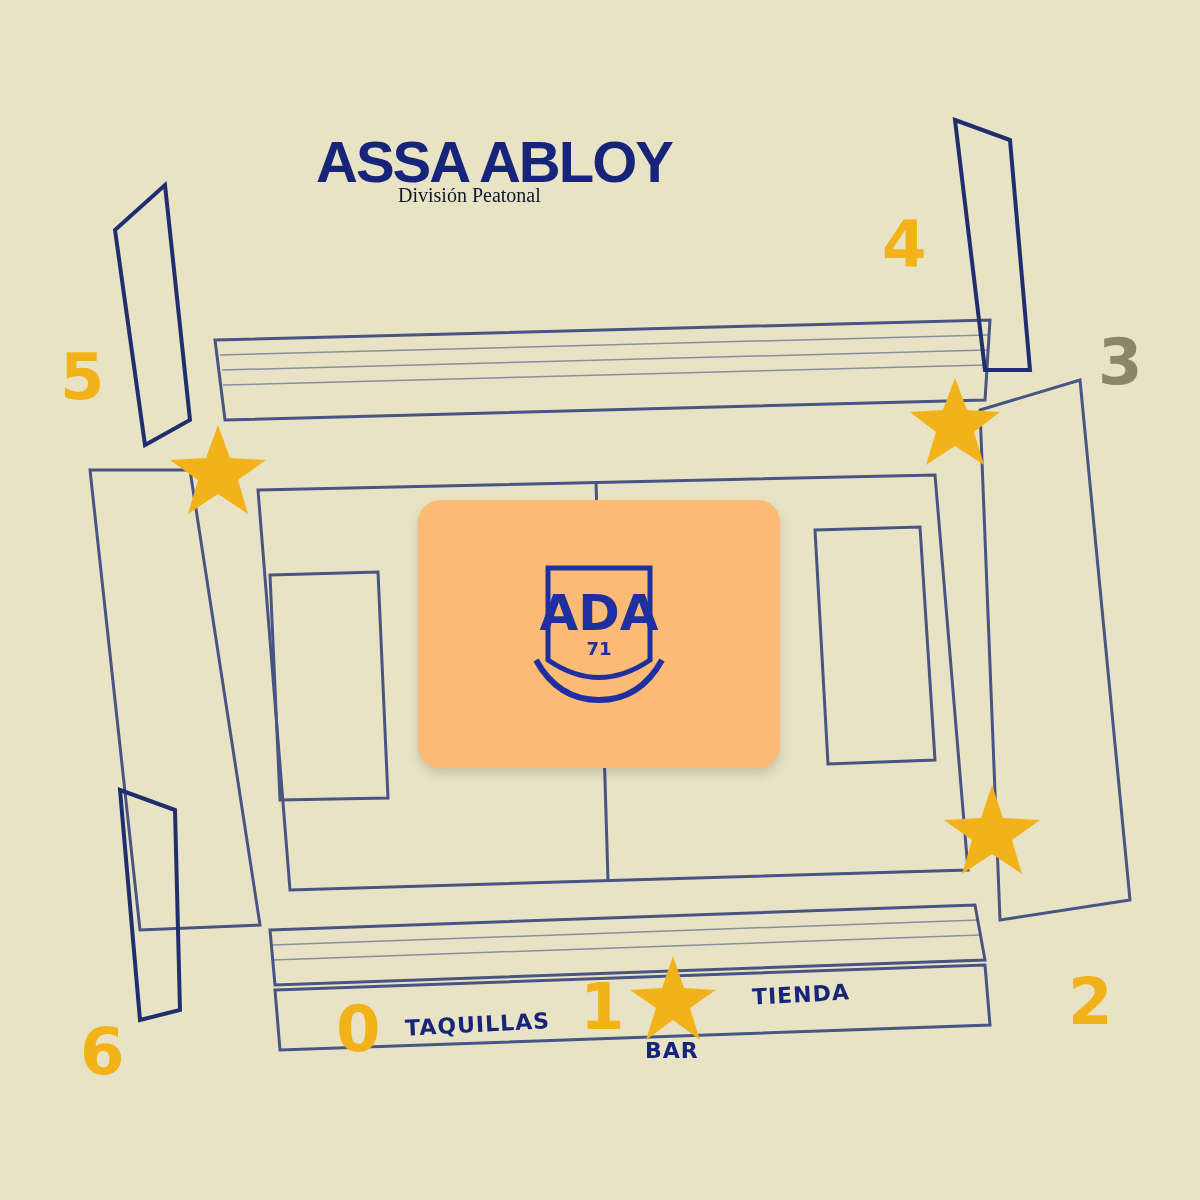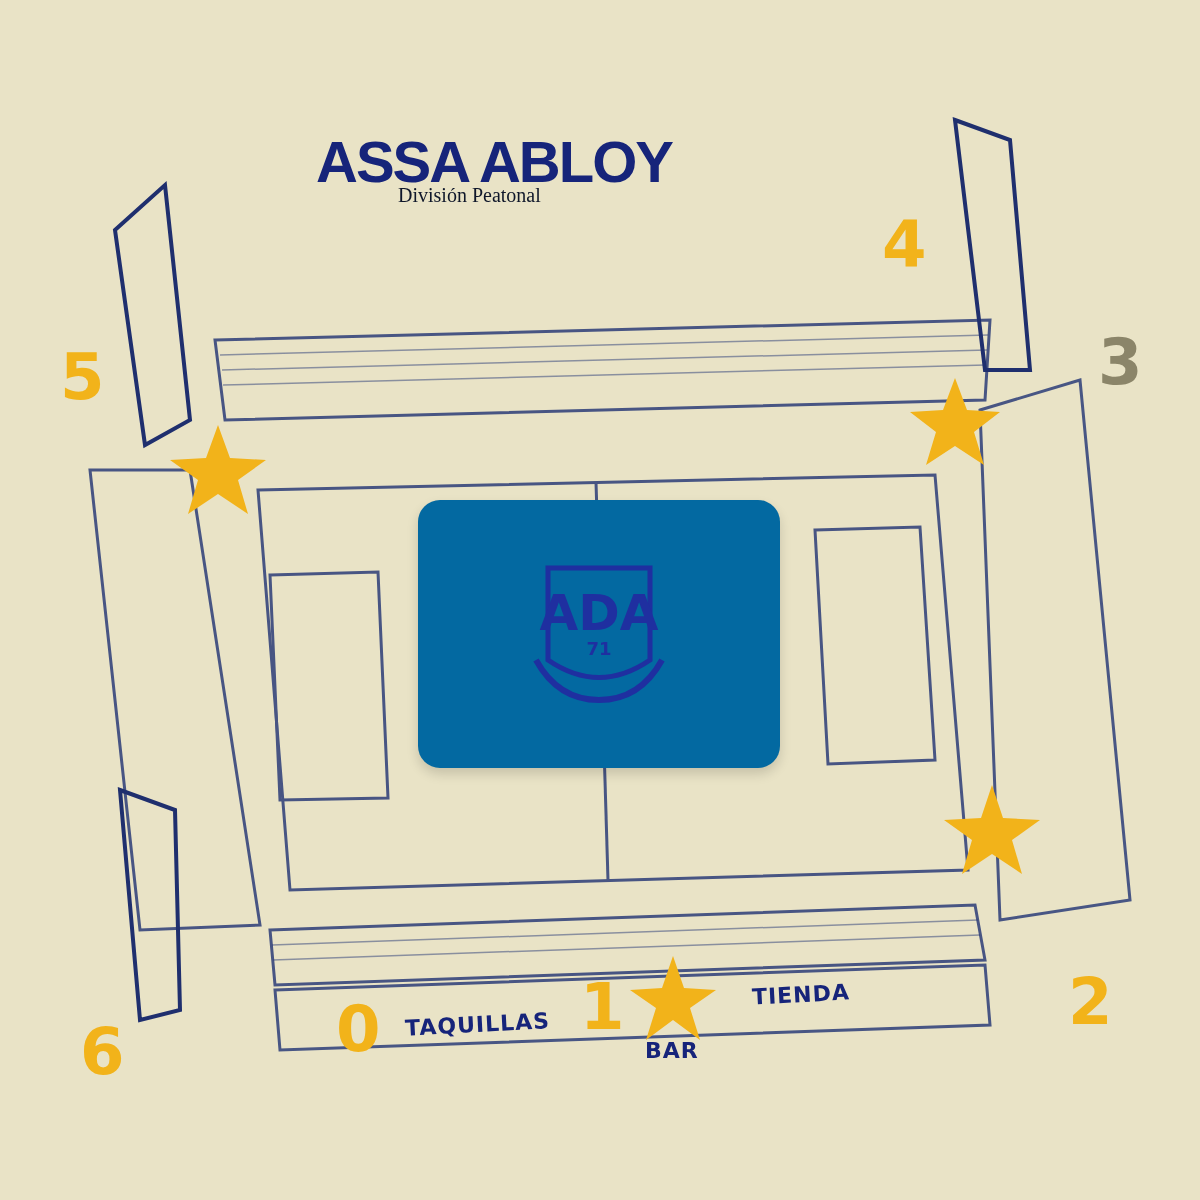--- a/index.html
+++ b/index.html
@@ -3,21 +3,21 @@
 <meta charset="utf-8">
 <style>
   html, body { margin:0; padding:0; }
   body { width:1200px; height:1200px; background:#e9e3c6; position:relative; overflow:hidden; font-family:"Liberation Sans", sans-serif; }
   .abs { position:absolute; }
   .logo-title { left:316px; top:128px; font-size:58px; font-weight:900; color:#16247a; letter-spacing:-2px; font-family:"Liberation Sans", sans-serif; }
   .logo-sub { left:398px; top:184px; font-size:20px; color:#0f172a; font-family:Liberation Serif, serif; }
   .num { font-size:64px; font-weight:900; color:#f2b31a; font-family:"DejaVu Sans", sans-serif; }
   .num.gray { color:#8b8569; }
   .lbl { font-size:22px; font-weight:900; color:#16247a; font-family:"DejaVu Sans", sans-serif; letter-spacing:1px; }
-  .crest-box { left:418px; top:500px; width:362px; height:268px; background:#0369a1; border-radius:22px; box-shadow:0 6px 12px rgba(0,0,0,0.15); }
+  .crest-box { left:418px; top:500px; width:362px; height:268px; background:#fdba74; border-radius:22px; box-shadow:0 6px 12px rgba(0,0,0,0.15); }
   svg.map { position:absolute; left:0; top:0; }
 </style>
 </head>
 <body>
 
 <svg class="map" width="1200" height="1200">
   <g fill="none" stroke="#2c3d78" stroke-width="3" opacity="0.85">
 
     <polygon points="258,490 935,475 968,870 290,890"></polygon>
     <line x1="596" y1="482" x2="608" y2="880"></line>

